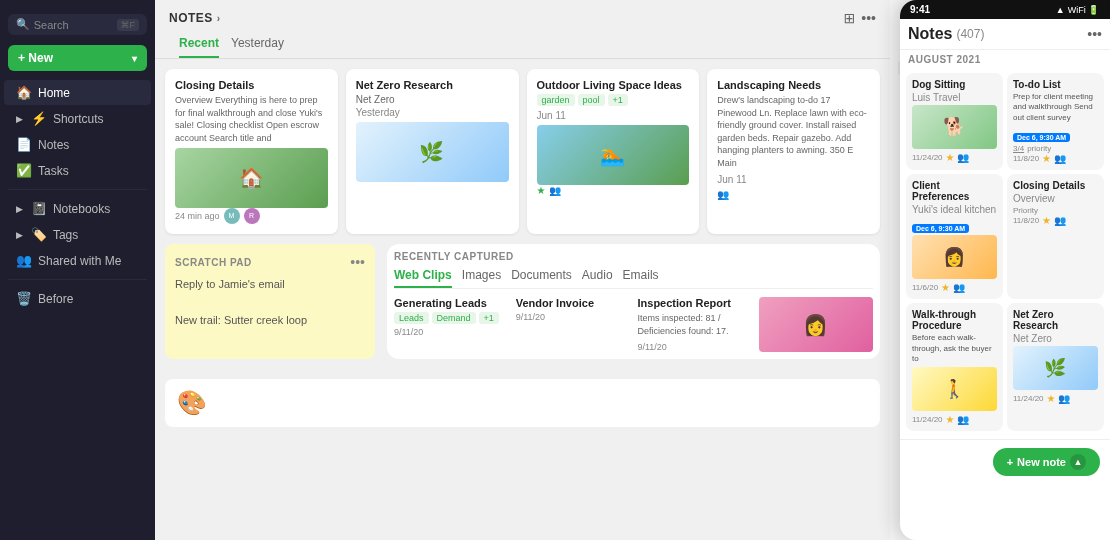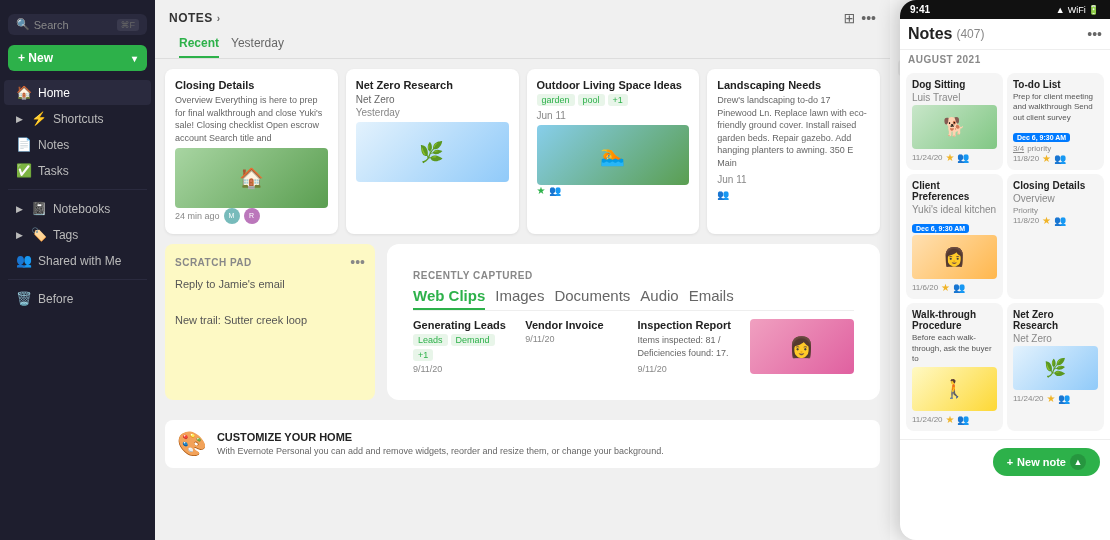--- a/index.html
+++ b/index.html
@@ -170,28 +170,28 @@
     }
     .scratch-pad-header { display: flex; align-items: center; margin-bottom: 6px; }
     .scratch-pad-title { font-size: 10px; font-weight: 700; color: #888; letter-spacing: 0.5px; }
     .scratch-pad-more { margin-left: auto; font-size: 14px; color: #888; cursor: pointer; }
     .scratch-pad-content { font-size: 11px; color: #555; line-height: 1.6; }
 
     
     .recently-captured {
       background: #fff;
       border-radius: 12px;
-      padding: 26px;
+      padding: 7px;
       margin-bottom: 10px;
       margin-left: 4px;
       flex: 1;
     }
     .rc-header { font-size: 10px; font-weight: 700; color: #888; letter-spacing: 0.5px; margin-bottom: 6px; }
     .rc-tabs { display: flex; gap: 10px; margin-bottom: 8px; border-bottom: 1px solid #eee; }
-    .rc-tab { font-size: 15px; padding-bottom: 4px; cursor: pointer; color: #666; border-bottom: 2px solid transparent; }
+    .rc-tab { font-size: 12px; padding-bottom: 4px; cursor: pointer; color: #666; border-bottom: 2px solid transparent; }
     .rc-tab.active { color: #2db14a; border-bottom-color: #2db14a; font-weight: 600; }
     .rc-items { display: flex; gap: 8px; }
     .rc-item { flex: 1; min-width: 0; }
     .rc-item-title { font-size: 11px; font-weight: 700; color: #222; margin-bottom: 3px; }
     .rc-item-body { font-size: 9px; color: #666; line-height: 1.4; margin-bottom: 4px; }
     .rc-item-tags { display: flex; gap: 3px; flex-wrap: wrap; margin-bottom: 3px; }
     .rc-item-date { font-size: 9px; color: #888; }
 
     
     .bottom-row {
@@ -560,24 +560,20 @@
             </div>
             <div class="rc-item">
               <div class="img-person">👩</div>
             </div>
           </div>
         </div>
       </div>
 
       <div class="customize-section">
         <div class="customize-icon">🎨</div>
-        <div>
-          <div class="customize-title">CUSTOMIZE YOUR HOME</div>
-          <div class="customize-body">With Evernote Personal you can add and remove widgets, reorder and resize them, or change your background.</div>
-        </div>
       </div>
     </div>
   </div>
 
   <div class="calendar-panel">
     <div class="cal-header">
       <div class="cal-title">
         <span>CALENDAR</span>
         <span>›</span>
       </div>

